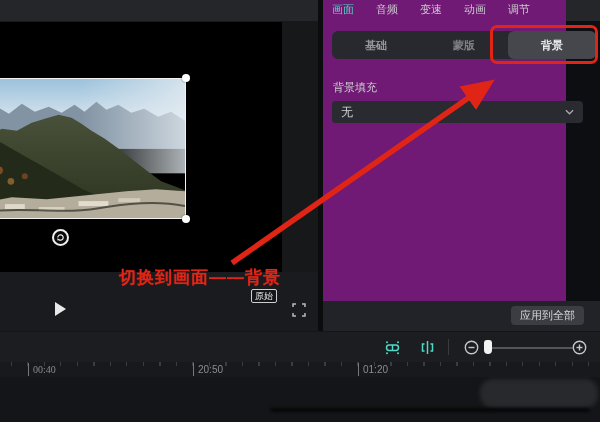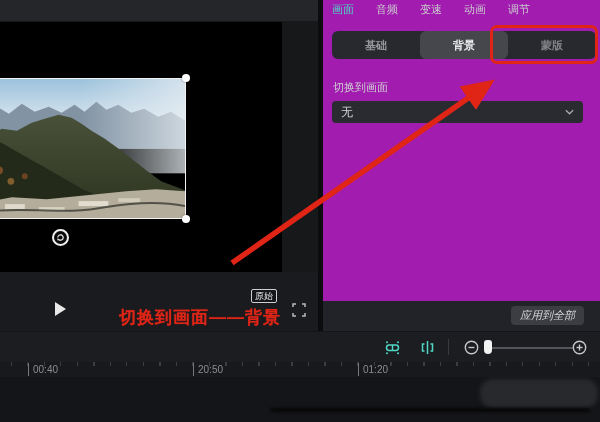--- a/index.html
+++ b/index.html
@@ -30,46 +30,46 @@
   .play-btn { position:absolute; left:55px; top:30px; width:0; height:0;
               border-left:11px solid #e9e9ea; border-top:7px solid transparent; border-bottom:7px solid transparent; }
   .scale-badge { position:absolute; left:251px; top:17px; height:14px; padding:0 3px;
                  border:1px solid #cfcfd1; border-radius:2px; color:#ececee; font-size:9px;
                  line-height:12px; background:#151619; }
   .fullscreen { position:absolute; left:292px; top:31px; width:14px; height:14px; }
 
   
   .annotation-text { position:absolute; left:100px; top:266px; width:200px; text-align:center;
                      color:#e02517; font-size:17px; font-weight:bold; letter-spacing:1px; z-index:40;
-                     text-shadow:0 0 1px rgba(224,37,23,.6); white-space:nowrap;margin-top:40px; }
+                     text-shadow:0 0 1px rgba(224,37,23,.6); white-space:nowrap; }
 
   
   .gap-col { position:absolute; left:318px; top:0; width:5px; height:331px; background:#0b0c0e; }
 
   
-  .right-panel { position:absolute; left:323px; top:0; width:278px; height:331px; background:#a21caf; }
+  .right-panel { position:absolute; left:323px; top:0; width:243px; height:331px; background:#701a75; }
   .tabs-row { position:absolute; left:9px; top:0; height:18px; display:flex; gap:22px; align-items:center; }
   .tab { font-size:11px; color:#c9cacd; cursor:pointer; }
   .tab.active { color:#4fd8c6; }
 
   .segmented { position:absolute; left:9px; top:31px; width:264px; height:28px; background:#28292e;
                border-radius:6px; display:flex;font-weight:bold; }
   .segment { flex:1; display:flex; align-items:center; justify-content:center; font-size:11px; color:#96979b; }
   .segment.dim { color:#7f8185; }
   .segment.selected { background:#45474d; border-radius:6px; color:#e8e9eb; }
 
   .section-label { position:absolute; left:10px; top:80px; font-size:11px; color:#cfd0d3; }
   .dropdown { position:absolute; left:9px; top:101px; width:251px; height:22px; background:#2a2b30;
               border-radius:4px; display:flex; align-items:center; padding:0 9px; }
   .dropdown-value { font-size:12px; color:#d2d3d6; flex:1; }
   .dropdown svg { width:9px; height:6px; }
 
   .panel-footer { position:absolute; left:0; top:301px; width:277px; height:30px; background:#222328; }
   .apply-btn { position:absolute; right:16px; top:5px; height:19px; padding:0 9px; background:#3b3d43;
-               border-radius:4px; color:#d6d7d9; font-size:11px; line-height:19px;font-style:italic; }
+               border-radius:4px; color:#d6d7d9; font-size:11px; line-height:19px; }
 
   
   .red-box { position:absolute; left:490px; top:25px; width:108px; height:39px;
              border:3px solid #e02517; border-radius:7px; z-index:45; }
 
   
   .timeline { position:absolute; left:0; top:331px; width:600px; height:91px; background:#141518; }
   .tl-toolbar { position:absolute; left:0; top:1px; width:600px; height:30px; background:#1c1d20;
                 display:flex; align-items:center; }
   .tl-icon { position:absolute; width:17px; height:17px; top:7px; }
@@ -80,21 +80,21 @@
   .tl-icon.zoom-in  { left:572px; top:8px; width:15px; height:15px; }
   .zoom-track { position:absolute; left:487px; top:15px; width:86px; height:2px; background:#54555a; border-radius:1px; }
   .zoom-handle { position:absolute; left:484px; top:8px; width:8px; height:14px; background:#f4f4f5;
                  border-radius:3px 3px 4px 4px; }
 
   .ruler { position:absolute; left:0; top:31px; width:600px; height:15px; background:#18191c;
            background-image:repeating-linear-gradient(90deg,#3c3d40 0 1px,transparent 1px 16.5px);
            background-size:100% 4px; background-repeat:no-repeat; background-position:11px 0; }
   .ruler-label { position:absolute; top:1px; font-size:10px; color:#8b8c90; padding-left:4px;
                  border-left:1px solid #77787c; height:13px; line-height:13px; }
-  .ruler-label.t40 { left:28px; }
+  .ruler-label.t40 { left:28px;font-family:Liberation Serif, serif; }
   .ruler-label.t50 { left:193px; }
   .ruler-label.t60 { left:358px; }
 
   .tl-body { position:absolute; left:0; top:46px; width:600px; height:45px; background:#141518; }
   .smudge { position:absolute; left:480px; top:2px; width:118px; height:29px; background:#28292d;
             border-radius:13px; filter:blur(2px); }
   .smudge-line { position:absolute; left:270px; top:31px; width:320px; height:4px; background:#060607;
                  border-radius:2px; filter:blur(1.5px); }
 
   
@@ -170,25 +170,25 @@
     <div class="tabs-row">
       <span class="tab active">画面</span>
       <span class="tab">音频</span>
       <span class="tab">变速</span>
       <span class="tab">动画</span>
       <span class="tab">调节</span>
     </div>
 
     <div class="segmented">
       <div class="segment">基础</div>
+      <div class="segment dim">蒙版</div>
       <div class="segment selected">背景</div>
-      <div class="segment dim">蒙版</div>
-    </div>
-
-    <div class="section-label">切换到画面</div>
+    </div>
+
+    <div class="section-label">背景填充</div>
 
     <div class="dropdown">
       <span class="dropdown-value">无</span>
       <svg viewBox="0 0 10 6">
         <path d="M1,1 L5,5 L9,1" fill="none" stroke="#a9aaad" stroke-width="1.4"></path>
       </svg>
     </div>
 
     <div class="panel-footer">
       <div class="apply-btn">应用到全部</div>

